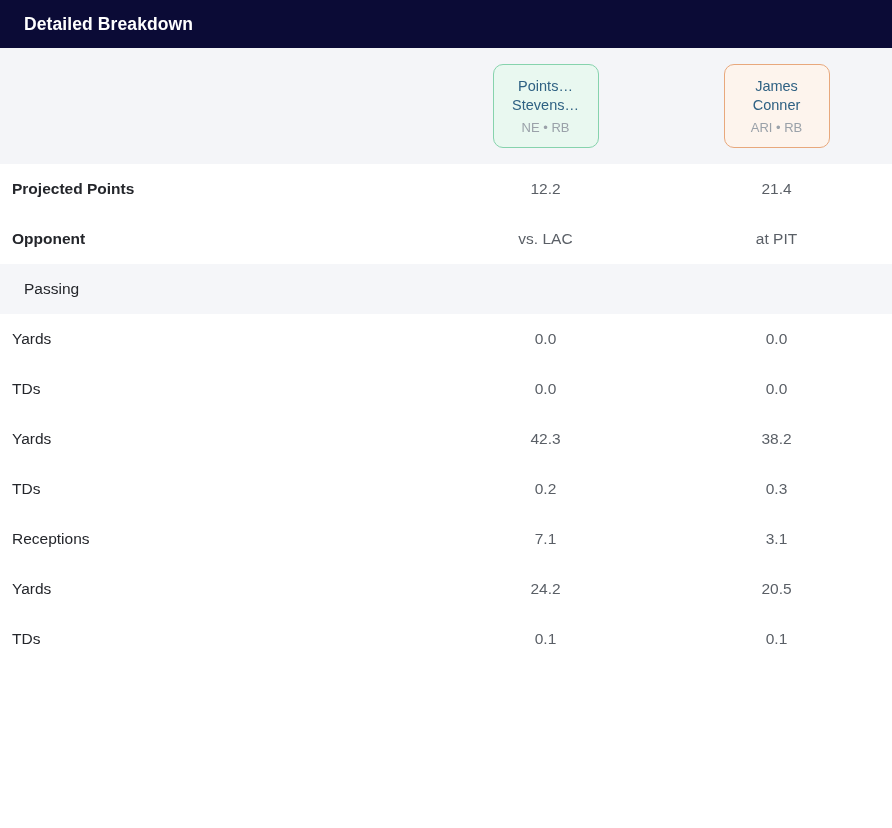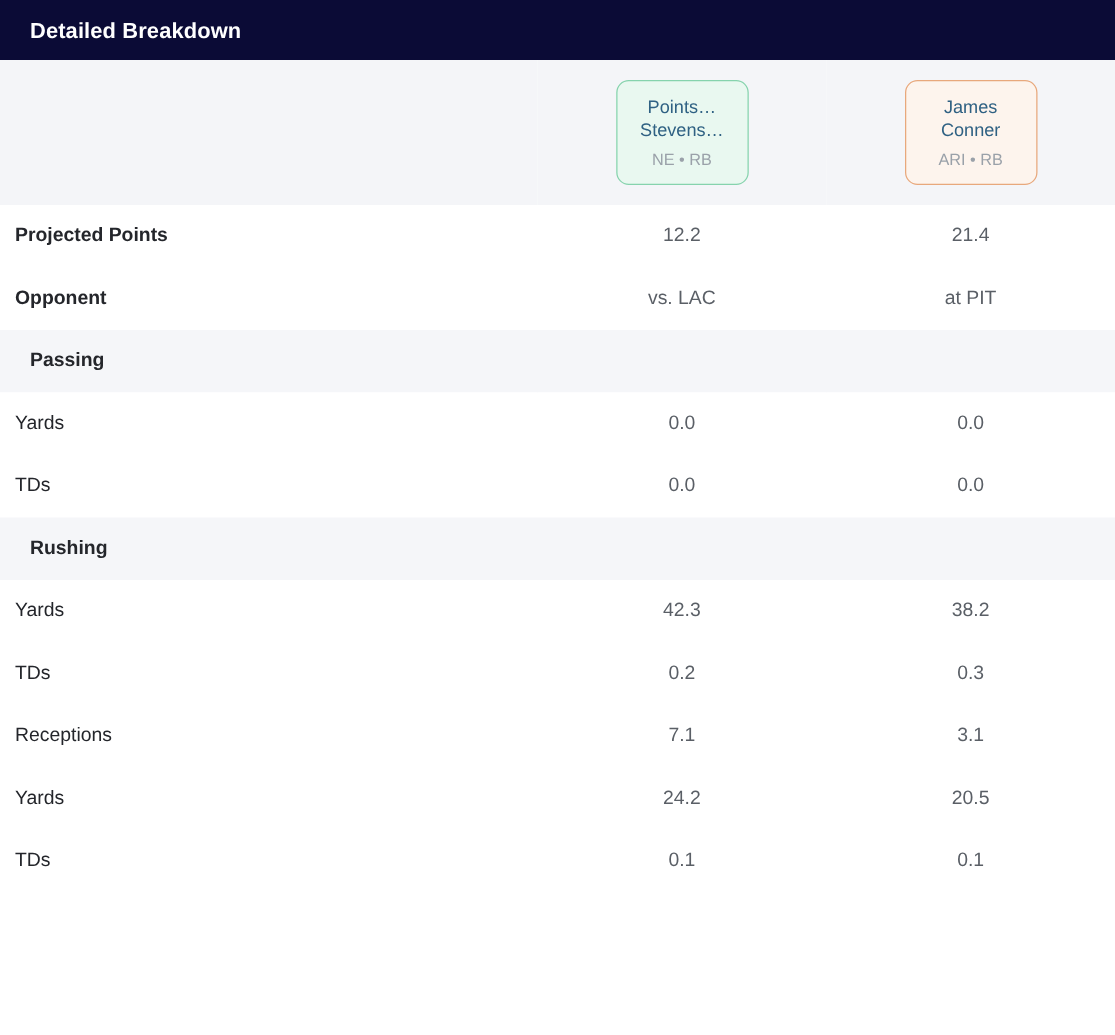--- a/index.html
+++ b/index.html
@@ -84,21 +84,21 @@
     color: #9aa1a9;
     margin-top: 4px;
     white-space: nowrap;
   }
 
   
   tr.section-row { background: #f5f6f9; }
   tr.section-row td {
     padding: 15px 0 15px 24px;
     font-size: 15.5px;
-    font-weight: bold;
+    font-weight: normal;
     color: #24262b;
     height: 50px;
     box-sizing: border-box;
   }
 
   
   tr.stat-row td {
     height: 50px;
     font-size: 15.5px;
     color: #3f4349;
@@ -169,23 +169,20 @@
         <tr class="stat-row">
           <td class="label">Yards</td>
           <td class="value">0.0</td>
           <td class="value">0.0</td>
         </tr>
         <tr class="stat-row">
           <td class="label">TDs</td>
           <td class="value">0.0</td>
           <td class="value">0.0</td>
         </tr>
-        <tr class="section-row">
-          <td colspan="3">Rushing</td>
-        </tr>
         <tr class="stat-row">
           <td class="label">Yards</td>
           <td class="value">42.3</td>
           <td class="value">38.2</td>
         </tr>
         <tr class="stat-row">
           <td class="label">TDs</td>
           <td class="value">0.2</td>
           <td class="value">0.3</td>
         </tr>

